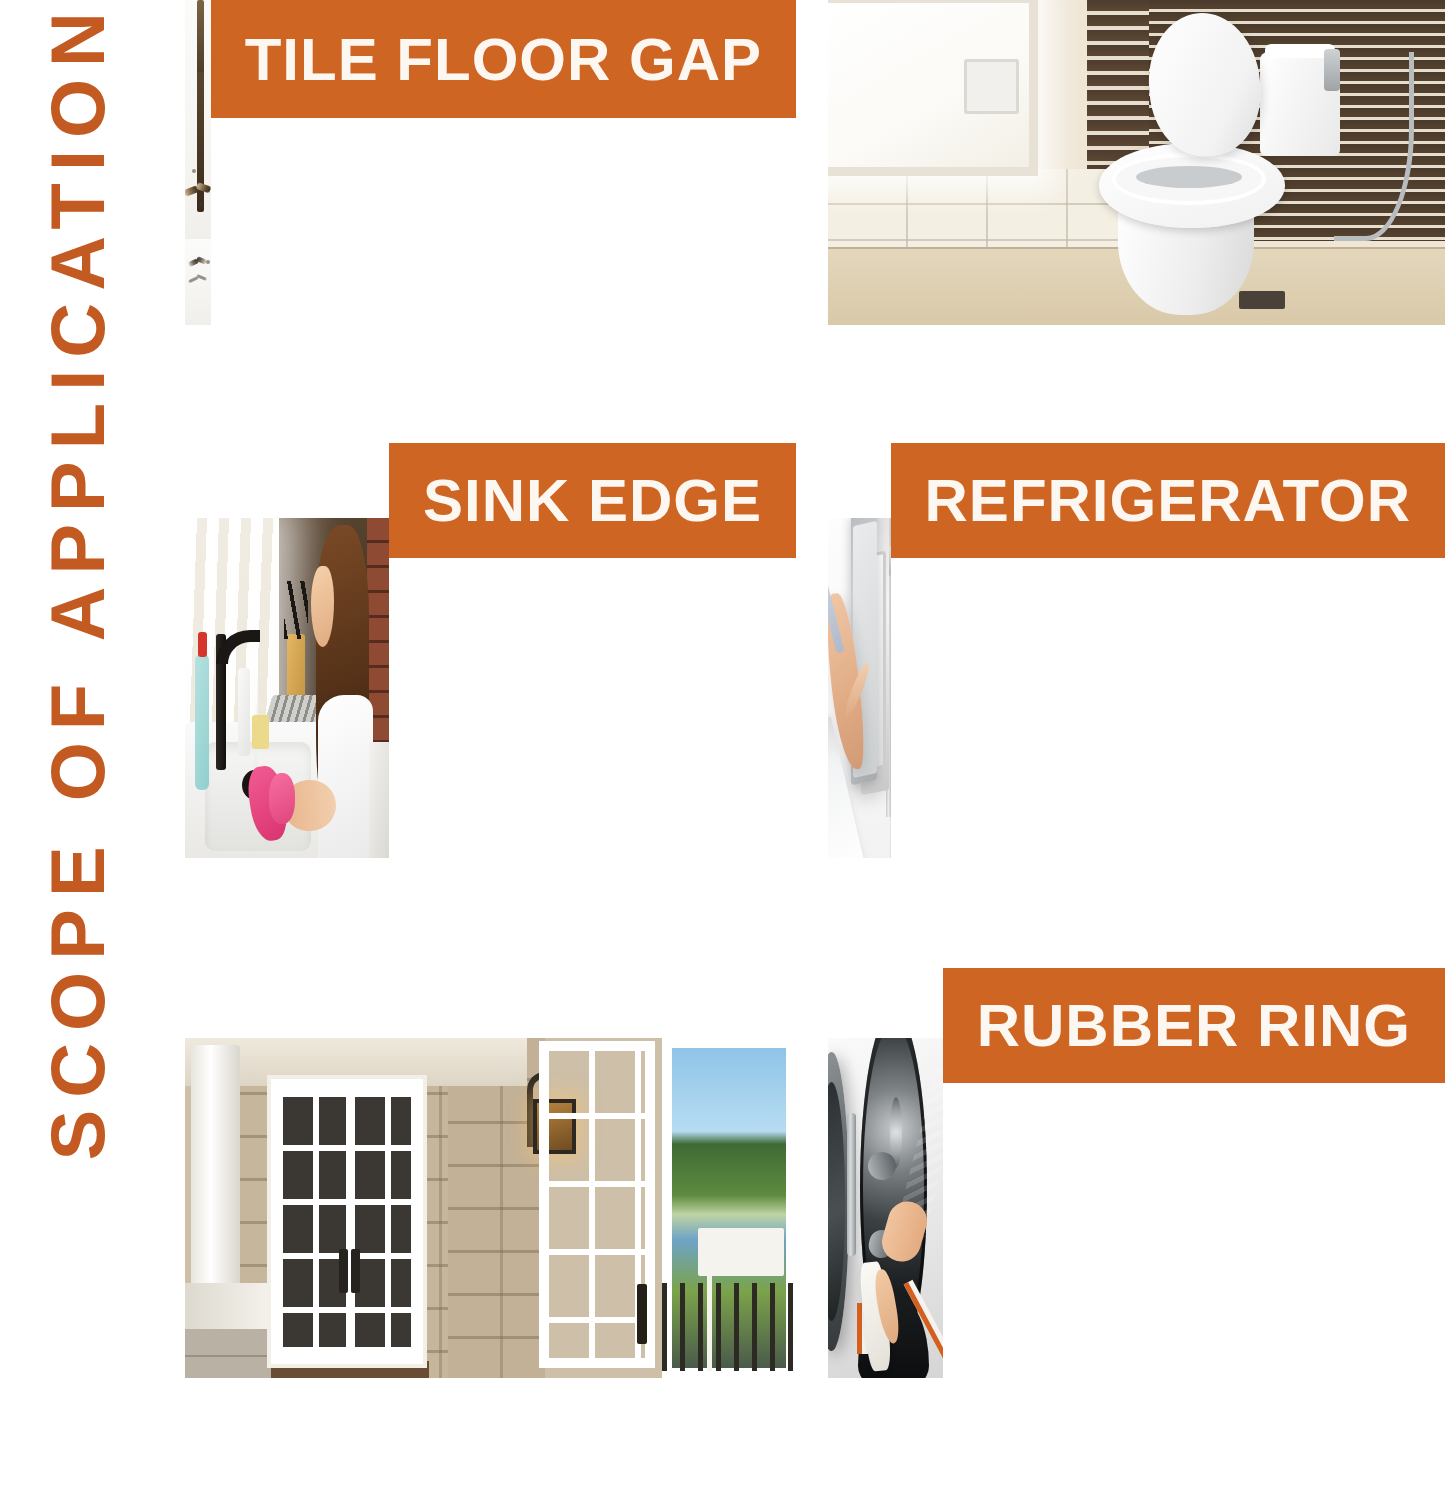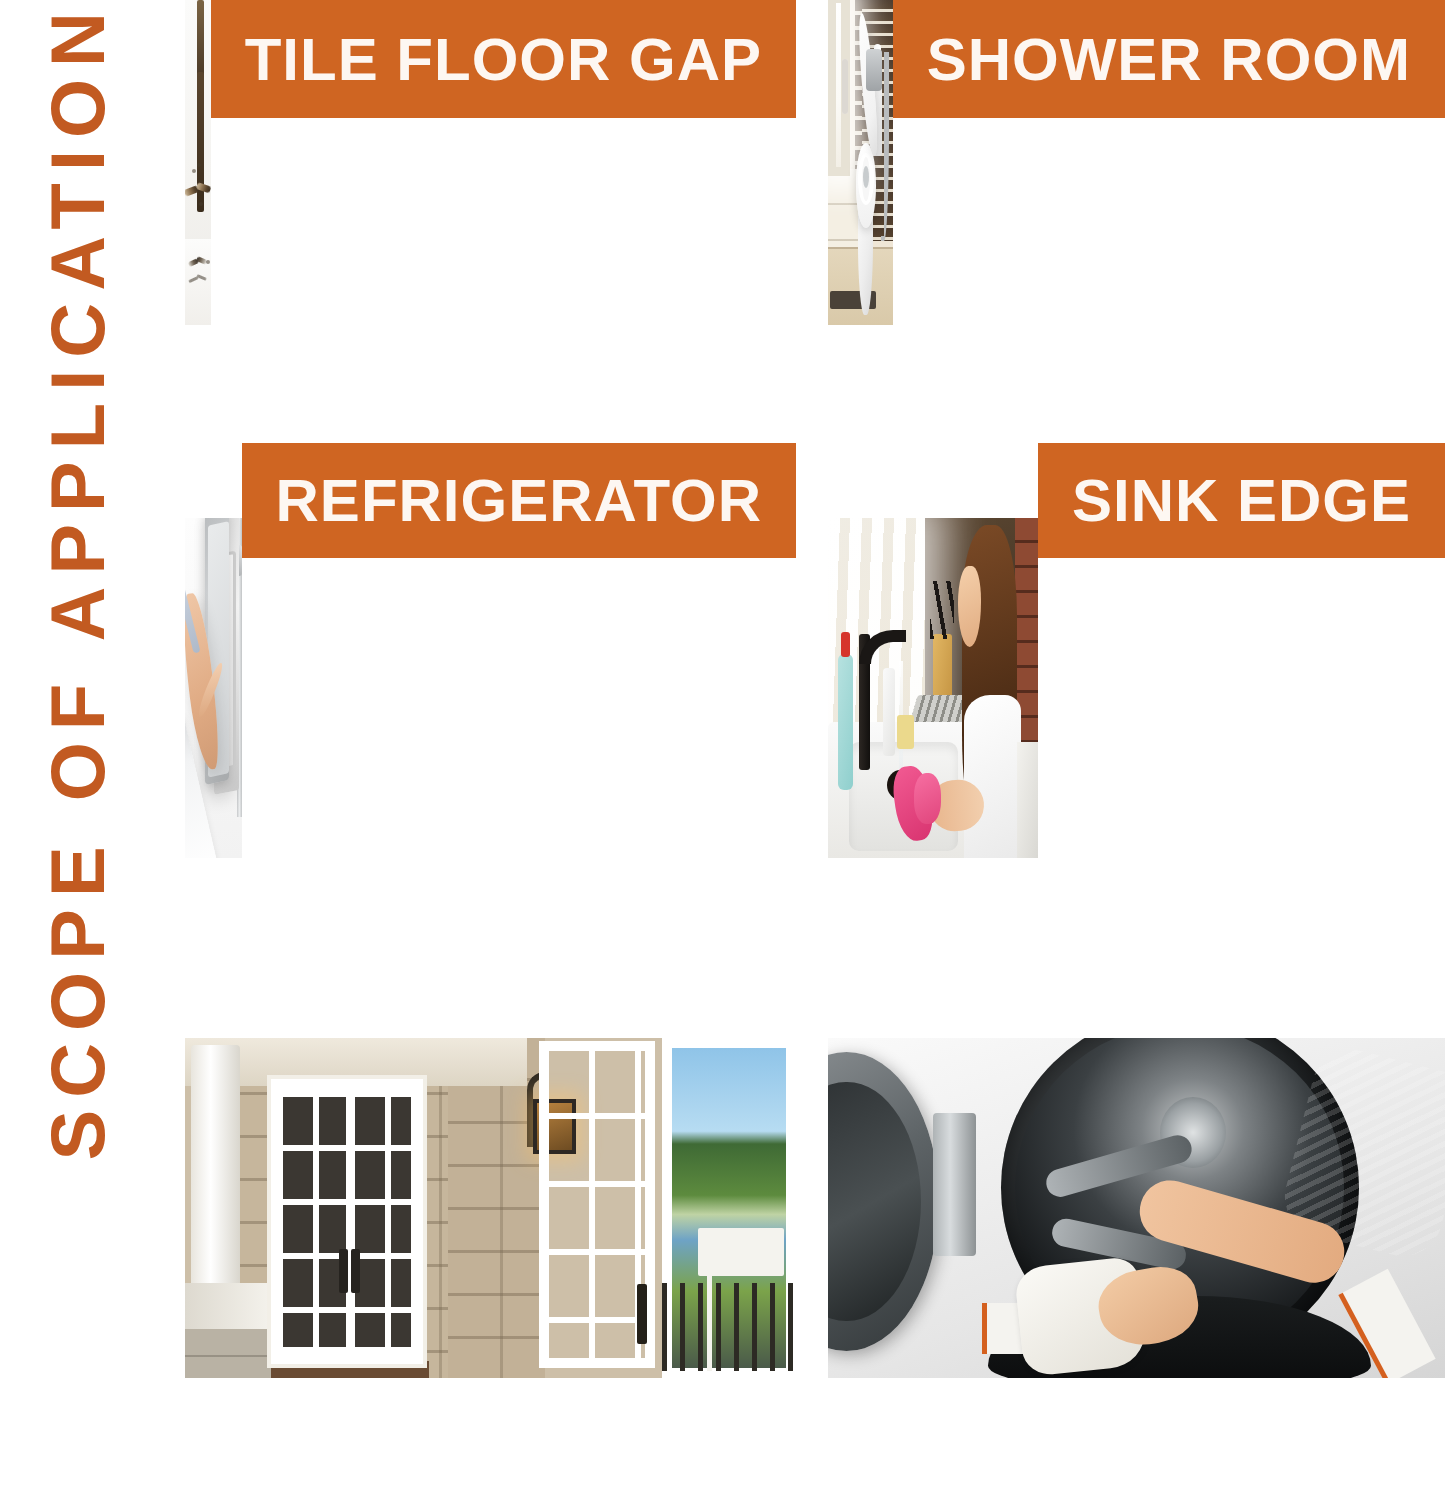--- a/index.html
+++ b/index.html
@@ -598,41 +598,20 @@
       <div class="ps-tproll"></div>
       <div class="ps-floor"></div>
       <div class="ps-drain"></div>
       <div class="ps-toiletbase"></div>
       <div class="ps-tank"></div>
       <div class="ps-bowl"></div>
       <div class="ps-seat"></div>
       <div class="ps-lid"></div>
       <div class="ps-hose"></div>
       <div class="ps-sprayhead"></div>
-    </div>
-    <div class="label-bar align-left">
-      <span>SHOWER ROOM</span>
-    </div>
-  </div>
-
-  <div class="card r2">
-    <div class="photo p-fridge">
-      <div class="pf-wall"></div>
-      <div class="pf-cabinet"></div>
-      <div class="pf-handle"></div>
-      <div class="pf-doorpanel"></div>
-      <div class="pf-gasket"></div>
-      <div class="pf-gasket2"></div>
-      <div class="pf-counter"></div>
-      <div class="pf-hand"></div>
-      <div class="pf-thumb"></div>
-      <div class="pf-sleeve"></div>
-    </div>
-    <div class="label-bar align-left">
-      <span>REFRIGERATOR</span>
     </div>
   </div>
 
   <div class="card r2">
     <div class="photo p-sink">
       <div class="psk-bgdark"></div>
       <div class="psk-brick"></div>
       <div class="psk-window"></div>
       <div class="psk-curtain"></div>
       <div class="psk-knifeblock"></div>
@@ -652,20 +631,38 @@
       <div class="psk-arm"></div>
       <div class="psk-glove"></div>
       <div class="psk-glove2"></div>
       <div class="psk-stool"></div>
     </div>
     <div class="label-bar align-center">
       <span>SINK EDGE</span>
     </div>
   </div>
 
+  <div class="card r2">
+    <div class="photo p-fridge">
+      <div class="pf-wall"></div>
+      <div class="pf-cabinet"></div>
+      <div class="pf-handle"></div>
+      <div class="pf-doorpanel"></div>
+      <div class="pf-gasket"></div>
+      <div class="pf-gasket2"></div>
+      <div class="pf-counter"></div>
+      <div class="pf-hand"></div>
+      <div class="pf-thumb"></div>
+      <div class="pf-sleeve"></div>
+    </div>
+    <div class="label-bar align-left">
+      <span>REFRIGERATOR</span>
+    </div>
+  </div>
+
   <div class="card r3">
     <div class="photo p-portal">
       <div class="pp-shingle"></div>
       <div class="pp-shingle2"></div>
       <div class="pp-soffit"></div>
       <div class="pp-column"></div>
       <div class="pp-colbase"></div>
       <div class="pp-mat"></div>
       <div class="pp-frenchdoor">
         <div class="panes"></div>
@@ -694,15 +691,18 @@
         <div class="pw-paddle b"></div>
       </div>
       <div class="pw-gasketedge"></div>
       <div class="pw-warnlabel"></div>
       <div class="pw-warnlabel r"></div>
       <div class="pw-sleeve"></div>
       <div class="pw-arm"></div>
       <div class="pw-cloth"></div>
       <div class="pw-hand"></div>
     </div>
+    <div class="label-bar align-center">
+      <span>RUBBER RING</span>
+    </div>
   </div>
 
 </div>
 
 </body></html>

